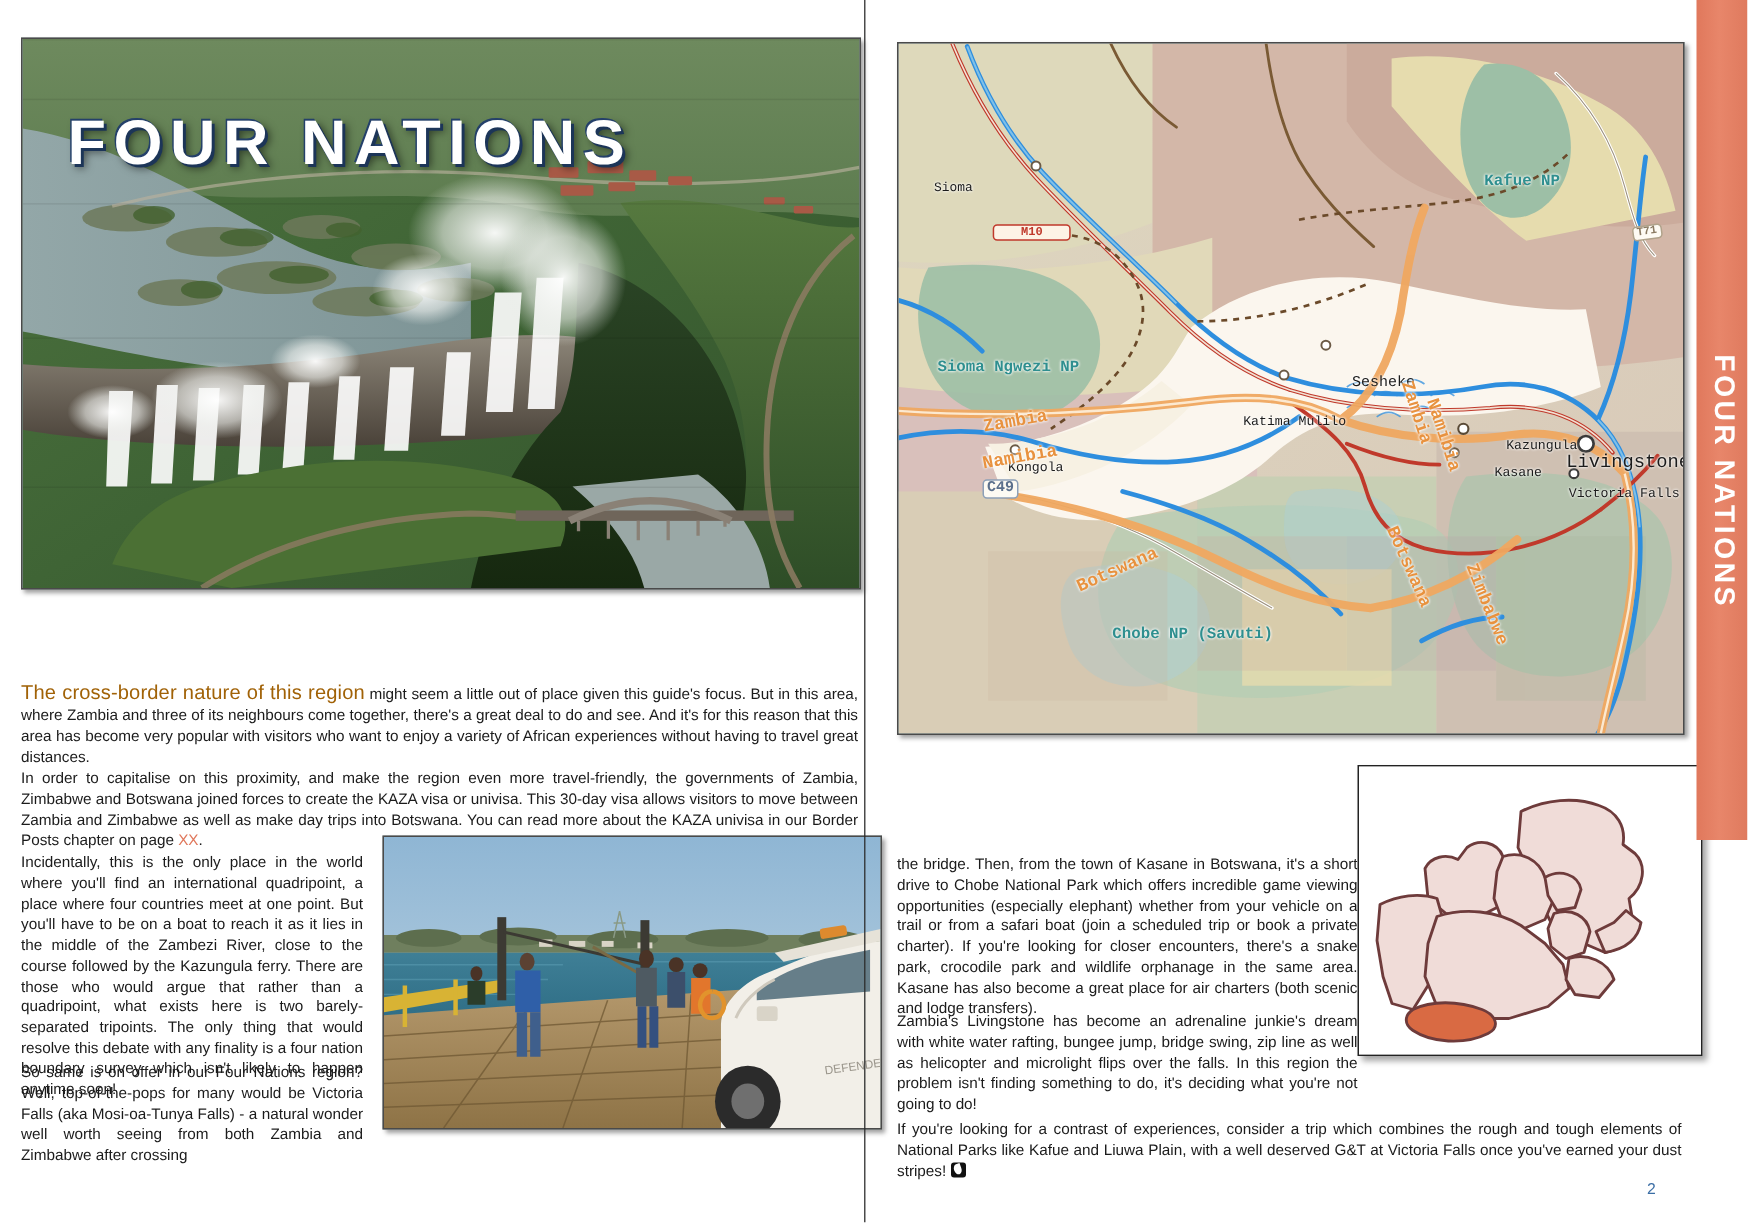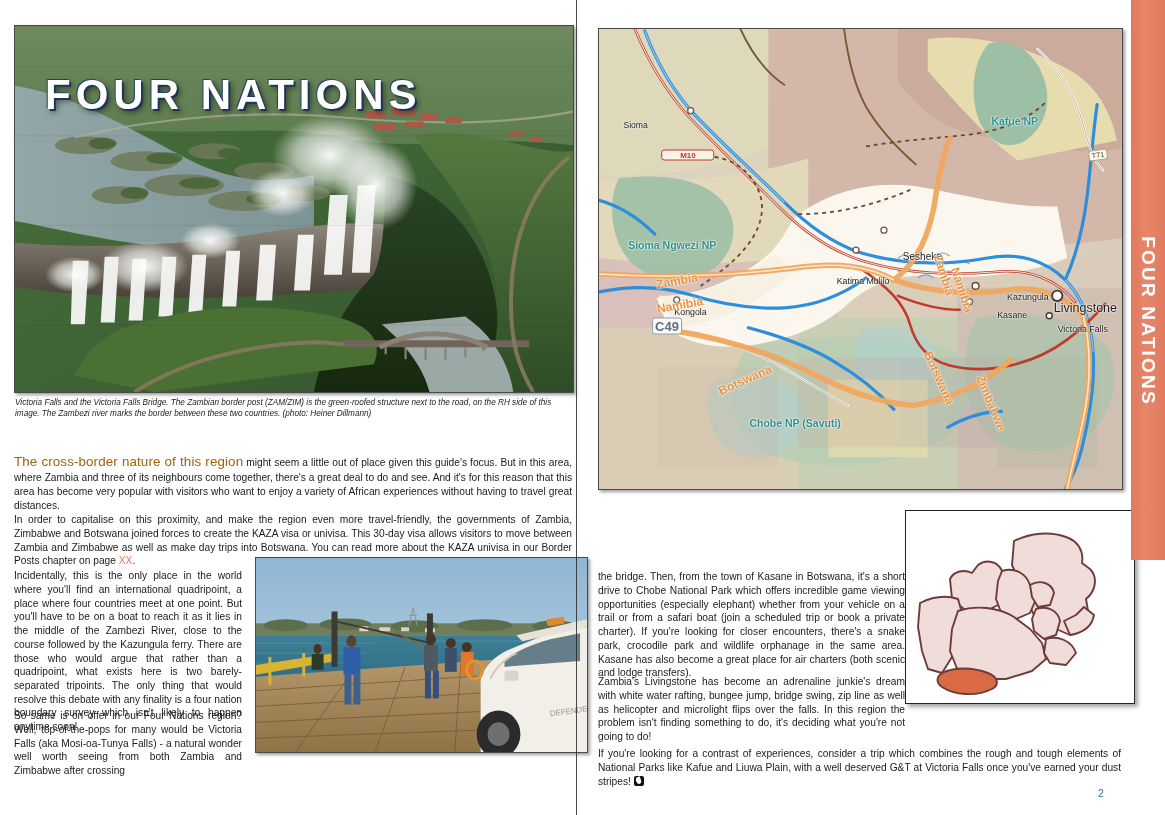--- a/index.html
+++ b/index.html
@@ -196,21 +196,20 @@
           <rect x="0" y="0" width="560" height="1"></rect>
             <rect x="0" y="40" width="560" height="1"></rect>
           <rect x="0" y="110" width="560" height="1"></rect>
             <rect x="0" y="200" width="560" height="1"></rect>
           <rect x="0" y="300" width="560" height="1"></rect>
         </g>
       </svg>
       <div class="hero-title">FOUR NATIONS</div>
     </div>
 
-    <div class="caption cap-hero">Victoria Falls and the Victoria Falls Bridge. The Zambian border post (ZAM/ZIM) is the green-roofed structure next to the road, on the RH side of this image. The Zambezi river marks the border between these two countries. (photo: Heiner Dillmann)</div>
 
     <p class="body-txt p-intro"><span class="lead-in">The cross-border nature of this region</span><span> might seem a little out of place given this guide's focus. But in this area, where Zambia and three of its neighbours come together, there's a great deal to do and see. And it's for this reason that this area has become very popular with visitors who want to enjoy a variety of African experiences without having to travel great distances.</span></p>
 
     <p class="body-txt p-kaza"><span>In order to capitalise on this proximity, and make the region even more travel-friendly, the governments of Zambia, Zimbabwe and Botswana joined forces to create the KAZA visa or univisa. This 30-day visa allows visitors to move between Zambia and Zimbabwe as well as make day trips into Botswana. You can read more about the KAZA univisa in our Border Posts chapter on page </span><span class="accent">XX</span><span>.</span></p>
 
     <p class="body-txt p-quad">Incidentally, this is the only place in the world where you'll find an international quadripoint, a place where four countries meet at one point. But you'll have to be on a boat to reach it as it lies in the middle of the Zambezi River, close to the course followed by the Kazungula ferry. There are those who would argue that rather than a quadripoint, what exists here is two barely-separated tripoints. The only thing that would resolve this debate with any finality is a four nation boundary survey which isn't likely to happen anytime soon!</p>
     <p class="body-txt p-offer">So same is on offer in our Four Nations region? Well, top-of-the-pops for many would be Victoria Falls (aka Mosi-oa-Tunya Falls) - a natural wonder well worth seeing from both Zambia and Zimbabwe after crossing</p>
 
     <div class="photo ferry">
       <svg class="art" viewBox="0 0 333 196" preserveAspectRatio="none">
@@ -425,21 +424,21 @@
           <circle cx="286" cy="202" r="3" fill="#ffffff" stroke="#6b5a46" stroke-width="1.3"></circle>
           <circle cx="258" cy="222" r="3" fill="#ffffff" stroke="#6b5a46" stroke-width="1.3"></circle>
           <circle cx="78" cy="272" r="3" fill="#ffffff" stroke="#6b5a46" stroke-width="1.3"></circle>
           <circle cx="378" cy="258" r="3.4" fill="#ffffff" stroke="#5a4a36" stroke-width="1.4"></circle>
           <circle cx="372" cy="274" r="3" fill="#ffffff" stroke="#6b5a46" stroke-width="1.3"></circle>
           <circle cx="460" cy="268" r="5.2" fill="#ffffff" stroke="#3a3a3a" stroke-width="1.8"></circle>
           <circle cx="452" cy="288" r="3" fill="#ffffff" stroke="#3a3a3a" stroke-width="1.4"></circle>
         </g>
       </svg>
 
-      <div style="position:absolute;inset:0;pointer-events:none;font-family:Liberation Sans, sans-serif;margin-top:32px;">
+      <div style="position:absolute;inset:0;pointer-events:none;font-family:Liberation Mono, monospace;margin-top:32px;">
 
         <span style="position:absolute;left:7.0%;top:15.0%;transform:translate(-50%,-50%);font-size:8.6px;color:#1b1b1b;text-shadow:0 0 2px #fff,0 0 2px #fff;">Sioma</span>
         <span style="position:absolute;left:60.0%;top:45.5%;transform:translate(-50%,-50%);font-size:10px;color:#1b1b1b;text-shadow:0 0 2px #fff,0 0 2px #fff;padding-left:19px;">Sesheke</span>
         <span style="position:absolute;left:50.5%;top:51.5%;transform:translate(-50%,-50%);font-size:8.8px;color:#1b1b1b;text-shadow:0 0 2px #fff,0 0 2px #fff;">Katima Mulilo</span>
         <span style="position:absolute;left:17.5%;top:58.6%;transform:translate(-50%,-50%);font-size:8.8px;color:#1b1b1b;text-shadow:0 0 2px #fff,0 0 2px #fff;">Kongola</span>
         <span style="position:absolute;left:82.0%;top:55.2%;transform:translate(-50%,-50%);font-size:8.8px;color:#1b1b1b;text-shadow:0 0 2px #fff,0 0 2px #fff;">Kazungula</span>
         <span style="position:absolute;left:79.0%;top:59.4%;transform:translate(-50%,-50%);font-size:8.8px;color:#1b1b1b;text-shadow:0 0 2px #fff,0 0 2px #fff;">Kasane</span>
         <span style="position:absolute;left:93.0%;top:57.8%;transform:translate(-50%,-50%);font-size:12.5px;color:#1b1b1b;text-shadow:0 0 2px #fff,0 0 2px #fff;white-space:nowrap;">Livingstone</span>
         <span style="position:absolute;left:92.5%;top:62.6%;transform:translate(-50%,-50%);font-size:8.8px;color:#1b1b1b;text-shadow:0 0 2px #fff,0 0 2px #fff;white-space:nowrap;">Victoria Falls</span>
 
@@ -449,21 +448,21 @@
 
         <span style="position:absolute;left:15.0%;top:51.5%;transform:translate(-50%,-50%) rotate(-10deg);font-size:12px;font-weight:bold;color:#e8923f;text-shadow:0 0 2px #fff,0 0 2px #fff;">Zambia</span>
         <span style="position:absolute;left:15.5%;top:57.0%;transform:translate(-50%,-50%) rotate(-10deg);font-size:12px;font-weight:bold;color:#e8923f;text-shadow:0 0 2px #fff,0 0 2px #fff;">Namibia</span>
         <span style="position:absolute;left:66.0%;top:50.0%;transform:translate(-50%,-50%) rotate(72deg);font-size:12px;font-weight:bold;color:#e8923f;text-shadow:0 0 2px #fff,0 0 2px #fff;">Zambia</span>
         <span style="position:absolute;left:69.5%;top:53.5%;transform:translate(-50%,-50%) rotate(72deg);font-size:12px;font-weight:bold;color:#e8923f;text-shadow:0 0 2px #fff,0 0 2px #fff;">Namibia</span>
         <span style="position:absolute;left:28.0%;top:74.5%;transform:translate(-50%,-50%) rotate(-24deg);font-size:12px;font-weight:bold;color:#e8923f;text-shadow:0 0 2px #fff,0 0 2px #fff;">Botswana</span>
         <span style="position:absolute;left:65.0%;top:74.0%;transform:translate(-50%,-50%) rotate(66deg);font-size:12px;font-weight:bold;color:#e8923f;text-shadow:0 0 2px #fff,0 0 2px #fff;">Botswana</span>
         <span style="position:absolute;left:75.0%;top:80.0%;transform:translate(-50%,-50%) rotate(68deg);font-size:12px;font-weight:bold;color:#e8923f;text-shadow:0 0 2px #fff,0 0 2px #fff;">Zimbabwe</span>
 
         <span style="position:absolute;left:17.0%;top:22.0%;transform:translate(-50%,-50%);font-size:8px;font-weight:bold;color:#c0392b;background:#fdf3e6;border:1px solid #c0392b;border-radius:3px;padding:0 18px;">M10</span>
-        <span style="position:absolute;left:13.0%;top:62.0%;transform:translate(-50%,-50%);font-size:13px;font-weight:bold;color:#5b6f8c;background:#fdfaf3;border:1px solid #8da0b8;border-radius:3px;padding:0 2px;">C49</span>
+        <span style="position:absolute;left:13.0%;top:62.0%;transform:translate(-50%,-50%);font-size:10px;font-weight:bold;color:#5b6f8c;background:#fdfaf3;border:1px solid #8da0b8;border-radius:3px;padding:0 2px;">C49</span>
         <span style="position:absolute;left:95.5%;top:22.0%;transform:translate(-50%,-50%) rotate(-8deg);font-size:7.5px;font-weight:bold;color:#8a7a62;background:#fdfaf3;border:1px solid #b0a28a;border-radius:3px;padding:0 2px;">T71</span>
       </div>
     </div>
 
     <p class="body-txt p-bridge">the bridge. Then, from the town of Kasane in Botswana, it's a short drive to Chobe National Park which offers incredible game viewing opportunities (especially elephant) whether from your vehicle on a trail or from a safari boat (join a scheduled trip or book a private charter). If you're looking for closer encounters, there's a snake park, crocodile park and wildlife orphanage in the same area. Kasane has also become a great place for air charters (both scenic and lodge transfers).</p>
     <p class="body-txt p-livingstone">Zambia's Livingstone has become an adrenaline junkie's dream with white water rafting, bungee jump, bridge swing, zip line as well as helicopter and microlight flips over the falls. In this region the problem isn't finding something to do, it's deciding what you're not going to do!</p>
     <p class="body-txt p-contrast"><span>If you're looking for a contrast of experiences, consider a trip which combines the rough and tough elements of National Parks like Kafue and Liuwa Plain, with a well deserved G&amp;T at Victoria Falls once you've earned your dust stripes!</span><span class="endmark"></span></p>
   </div>
 
   <div class="inset">

